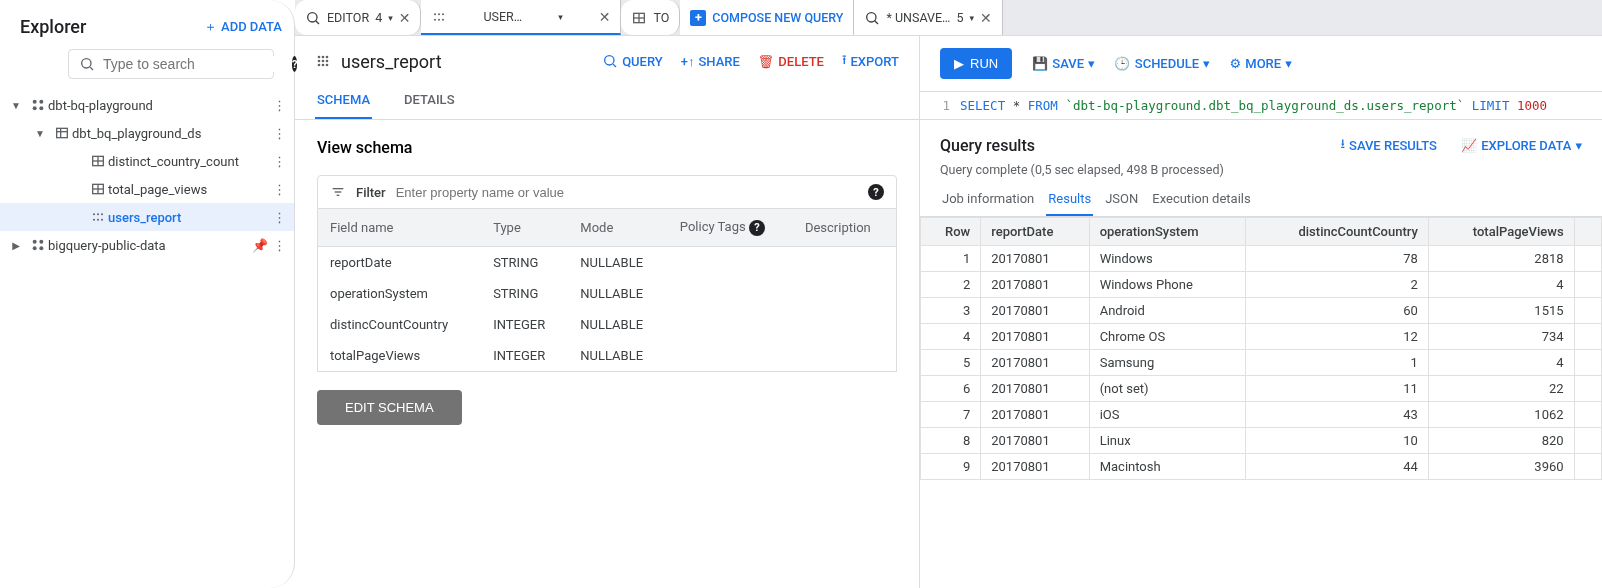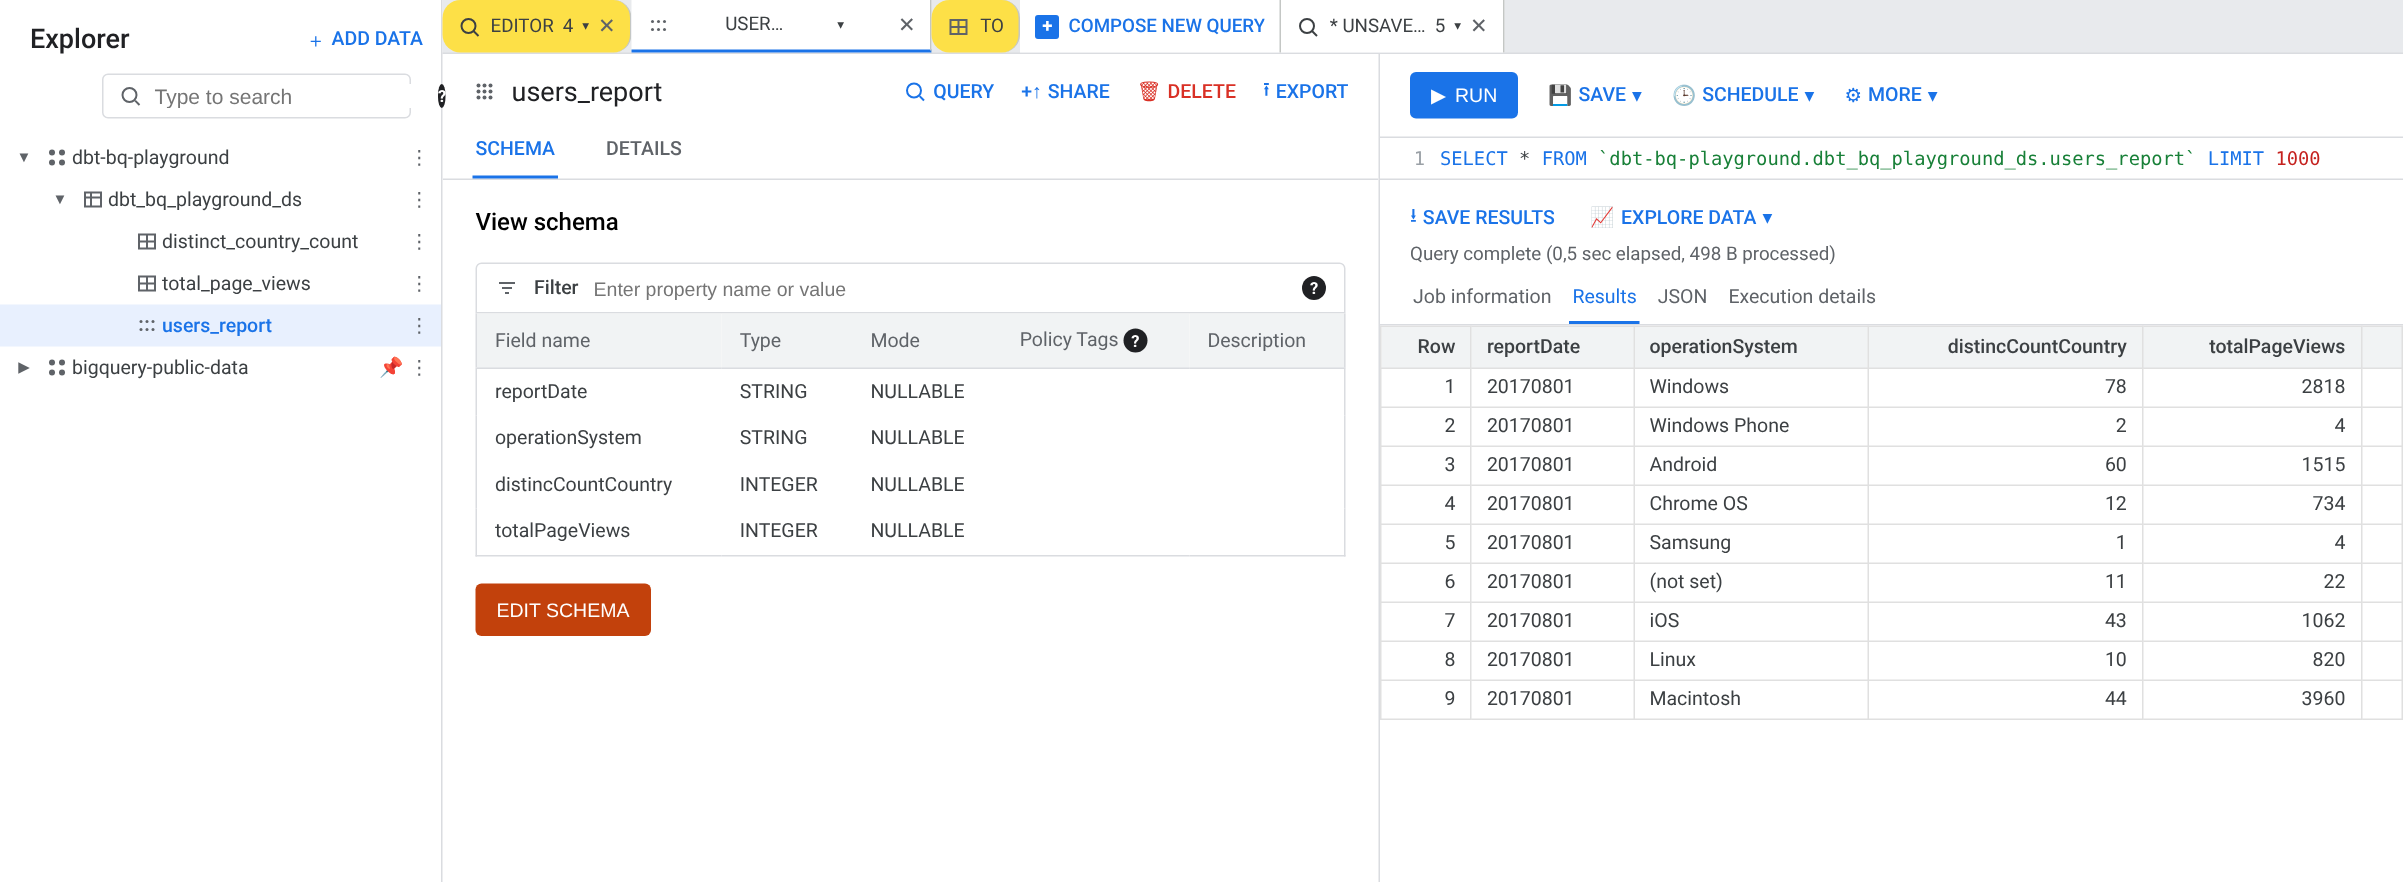--- a/index.html
+++ b/index.html
@@ -1,20 +1,20 @@
 <!DOCTYPE html>
 <html><head>
 <meta charset="utf-8">
 <style>
 * { box-sizing: border-box; margin: 0; padding: 0; }
 body { font-family: Roboto, "Helvetica Neue", Arial, sans-serif; font-size: 13px; color: #3c4043; background: #fff; width: 1602px; height: 588px; overflow: hidden; }
 .app { display: flex; height: 100%; }
 
 
-.sidebar { width: 295px; border-right: 1px solid #dadce0; display: flex; flex-direction: column; }
+.sidebar { width: 295px; border-right: 1px solid #dadce0; display: flex; flex-direction: column; border-radius: 25px; }
 .sb-header { display: flex; align-items: center; justify-content: space-between; padding: 16px 12px 12px 20px; }
 .sb-title { font-size: 18px; font-weight: 500; color: #202124; }
 .add-data { color: #1a73e8; font-weight: 500; font-size: 13px; display: flex; align-items: center; gap: 4px; cursor: pointer; }
 .search-wrap { padding: 0 20px 12px; margin-left: 48px; }
 .search { display: flex; align-items: center; border: 1px solid #dadce0; border-radius: 4px; padding: 6px 10px; gap: 8px; }
 .search input { border: none; outline: none; flex: 1; font-size: 14px; color: #5f6368; }
 .help-dot { width: 16px; height: 16px; background: #202124; color: #fff; border-radius: 50%; font-size: 11px; display: flex; align-items: center; justify-content: center; font-weight: bold; }
 .viewing { padding: 4px 20px 10px; font-size: 13px; color: #3c4043; }
 .tree { flex: 1; overflow: auto; }
 .tree-row { display: flex; align-items: center; height: 28px; padding-right: 8px; cursor: pointer; }
@@ -26,21 +26,21 @@
 .tri-actions { display: flex; gap: 4px; align-items: center; color: #5f6368; }
 .pin-icon { color: #1a73e8; }
 .indent-0 { padding-left: 4px; }
 .indent-1 { padding-left: 28px; }
 .indent-2 { padding-left: 64px; }
 
 
 .main { flex: 1; display: flex; flex-direction: column; }
 .tabbar { display: flex; background: #e8eaed; height: 36px; border-bottom: 1px solid #dadce0; }
 .tab { display: flex; align-items: center; gap: 6px; padding: 0 10px; border-right: 1px solid #c4c7c5; font-size: 12.5px; color: #3c4043; max-width: 200px; }
-.tab.grey { background: #fde047; color: #3c4043; border-radius: 12px; }
+.tab.grey { background: #ffffff; color: #3c4043; border-radius: 12px; }
 .tab.white { background: #fff; }
 .tab.active { background: #fff; border-bottom: 2px solid #1a73e8; gap: 36px; }
 .tab .close { color: #5f6368; cursor: pointer; font-size: 14px; }
 .tab .drop { font-size: 9px; }
 .compose-tab { color: #1a73e8; font-weight: 500; }
 .tab-label { overflow: hidden; text-overflow: ellipsis; white-space: nowrap; }
 
 .panels { flex: 1; display: flex; overflow: hidden; }
 .panel { display: flex; flex-direction: column; overflow: hidden; }
 .panel-left { width: 625px; border-right: 1px solid #dadce0; }
@@ -57,21 +57,21 @@
 .subtab { padding: 10px 2px; font-size: 13px; font-weight: 500; color: #5f6368; cursor: pointer; border-bottom: 2px solid transparent; }
 .subtab.active { color: #1a73e8; border-bottom-color: #1a73e8; }
 
 .schema-body { padding: 18px 22px; overflow: auto; flex: 1; }
 .schema-h { font-size: 16px; font-weight: 500; color: #000000; margin-bottom: 18px; }
 .filter-row { display: flex; align-items: center; gap: 10px; border: 1px solid #dadce0; border-radius: 4px 4px 0 0; padding: 8px 12px; }
 .filter-row input { border: none; outline: none; flex: 1; font-size: 13px; }
 .schema-table { width: 100%; border: 1px solid #dadce0; border-top: none; border-collapse: collapse; font-size: 13px; }
 .schema-table th { background: #f1f3f4; text-align: left; padding: 10px 12px; font-weight: 400; color: #5f6368; border-bottom: 1px solid #dadce0; }
 .schema-table td { padding: 8px 12px; color: #3c4043; }
-.edit-schema-btn { margin-top: 18px; background: #c2410c; color: #fff; border: none; border-radius: 4px; padding: 10px 14px; font-weight: 500; font-size: 13px; cursor: pointer; }
+.edit-schema-btn { margin-top: 18px; background: #737373; color: #fff; border: none; border-radius: 4px; padding: 10px 28px; font-weight: 500; font-size: 13px; cursor: pointer; }
 
 
 .q-toolbar { display: flex; align-items: center; padding: 12px 20px; gap: 20px; border-bottom: 1px solid #dadce0; }
 .run-btn { background: #1a73e8; color: #fff; border: none; border-radius: 4px; padding: 8px 14px; font-weight: 500; font-size: 13px; display: flex; align-items: center; gap: 6px; cursor: pointer; }
 .q-editor { padding: 6px 0; border-bottom: 1px solid #dadce0; font-family: "Menlo", "Consolas", monospace; font-size: 12.5px; display: flex; }
 .gutter { width: 40px; text-align: right; padding-right: 10px; color: #9aa0a6; }
 .code .kw { color: #1a73e8; }
 .code .str { color: #188038; }
 .code .num { color: #c5221f; }
 .q-results-hdr { display: flex; align-items: center; padding: 14px 20px 6px; gap: 24px; }
@@ -394,20 +394,21 @@
           <div class="code">
             <span class="kw">SELECT</span>
             <span> </span><span>*</span><span> </span>
             <span class="kw">FROM</span><span> </span>
             <span class="str">`dbt-bq-playground.dbt_bq_playground_ds.users_report`</span><span> </span>
             <span class="kw">LIMIT</span><span> </span>
             <span class="num">1000</span>
           </div>
         </div>
         <div class="q-results-hdr">
+          <div class="q-results-title">Query results</div>
           <div class="act-btn">
             <span>⭳</span>
             <span>SAVE RESULTS</span>
           </div>
           <div class="act-btn">
             <span>📈</span>
             <span>EXPLORE DATA</span>
             <span class="drop">▾</span>
           </div>
         </div>

